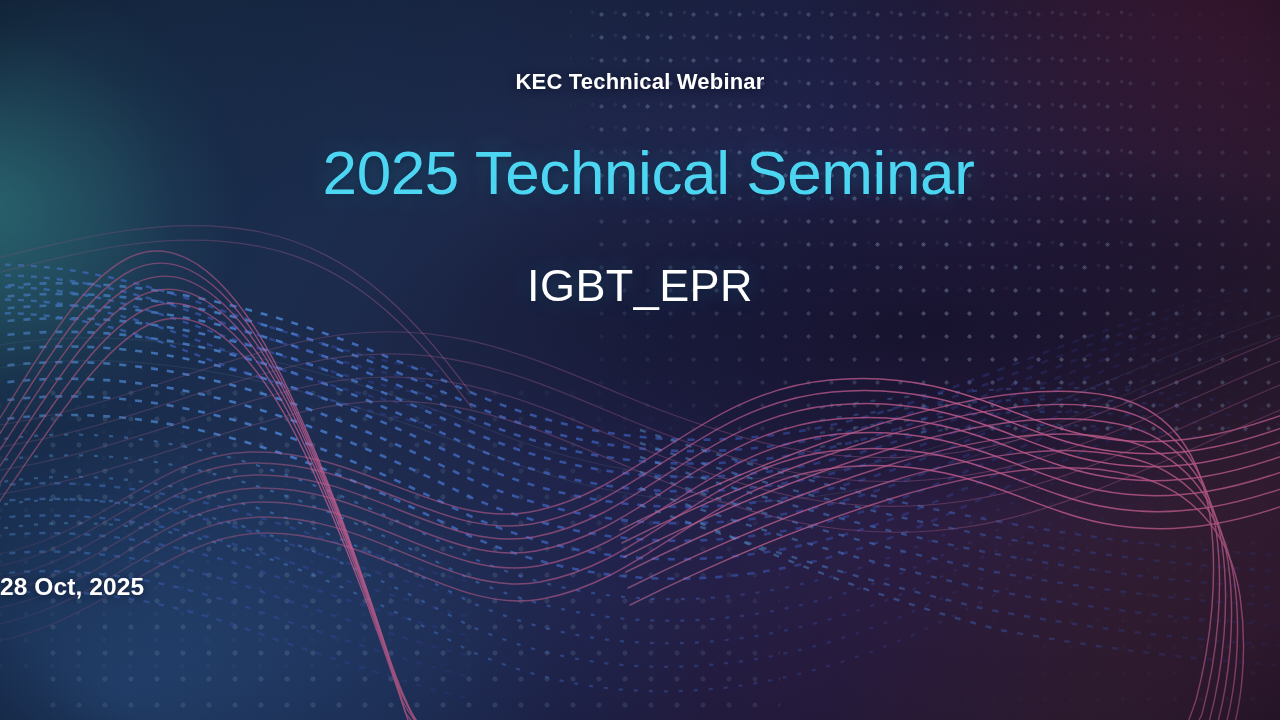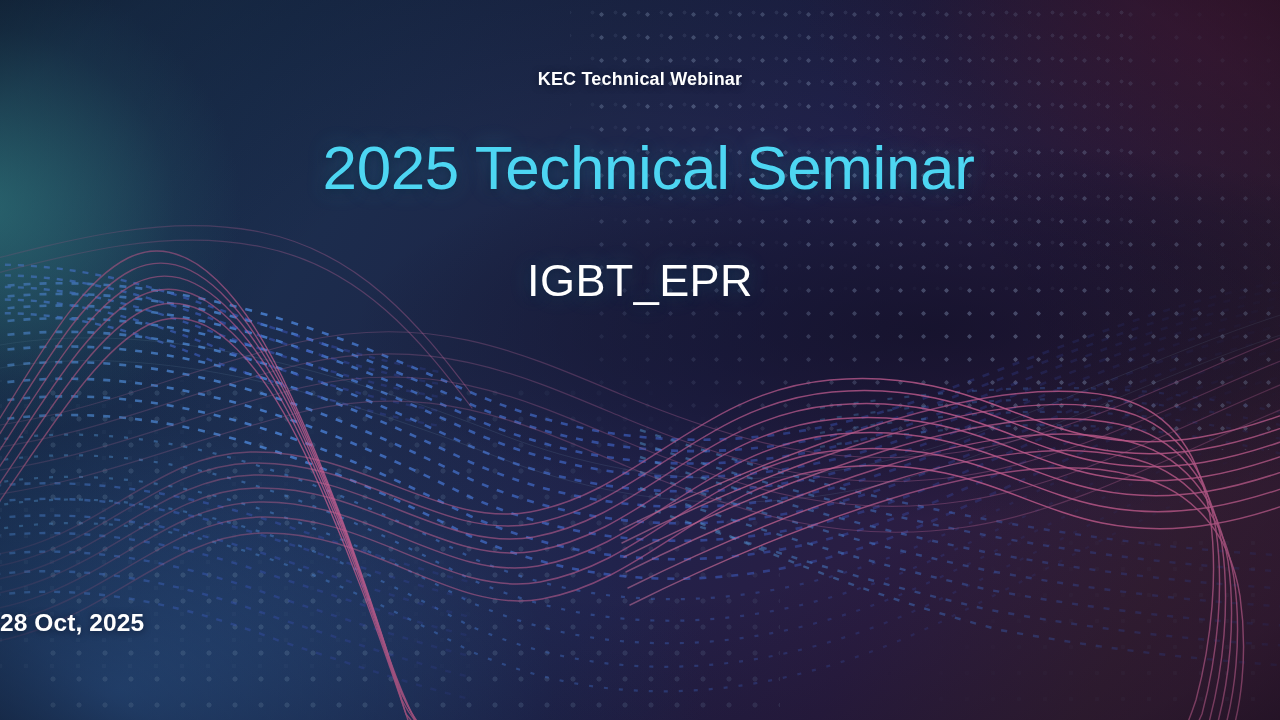--- a/index.html
+++ b/index.html
@@ -124,21 +124,21 @@
   #content {
     position: absolute;
     inset: 0;
     display: flex;
     flex-direction: column;
     align-items: center;
     text-align: center;
   }
   #eyebrow {
     margin-top: 69px;
-    font-size: 18px;
+    font-size: 22px;
     font-weight: 700;
     letter-spacing: 0.2px;
     color: #ffffff;
     text-shadow: 0 1px 7px rgba(5,12,30,0.62);
   }
   #title-main {
     margin-top: 46px;
     font-size: 62px;
     font-weight: 400;
     line-height: 1.02;
@@ -150,21 +150,21 @@
   #title-sub {
     margin-top: 14px;
     font-size: 45px;
     font-weight: 400;
     letter-spacing: 0.4px;
     color: #ffffff;
     text-shadow: 0 0 20px rgba(64,198,235,0.28), 0 2px 8px rgba(4,14,36,0.45);
   }
   #slide-date {
     position: absolute;
-    top: 609px;
+    top: 573px;
     left: 0; right: 0;
     font-size: 24.5px;
     font-weight: 700;
     letter-spacing: 0.1px;
     color: #ffffff;
     text-shadow: 0 1px 7px rgba(5,12,30,0.60);
   }
 </style>
 </head>
 <body>

